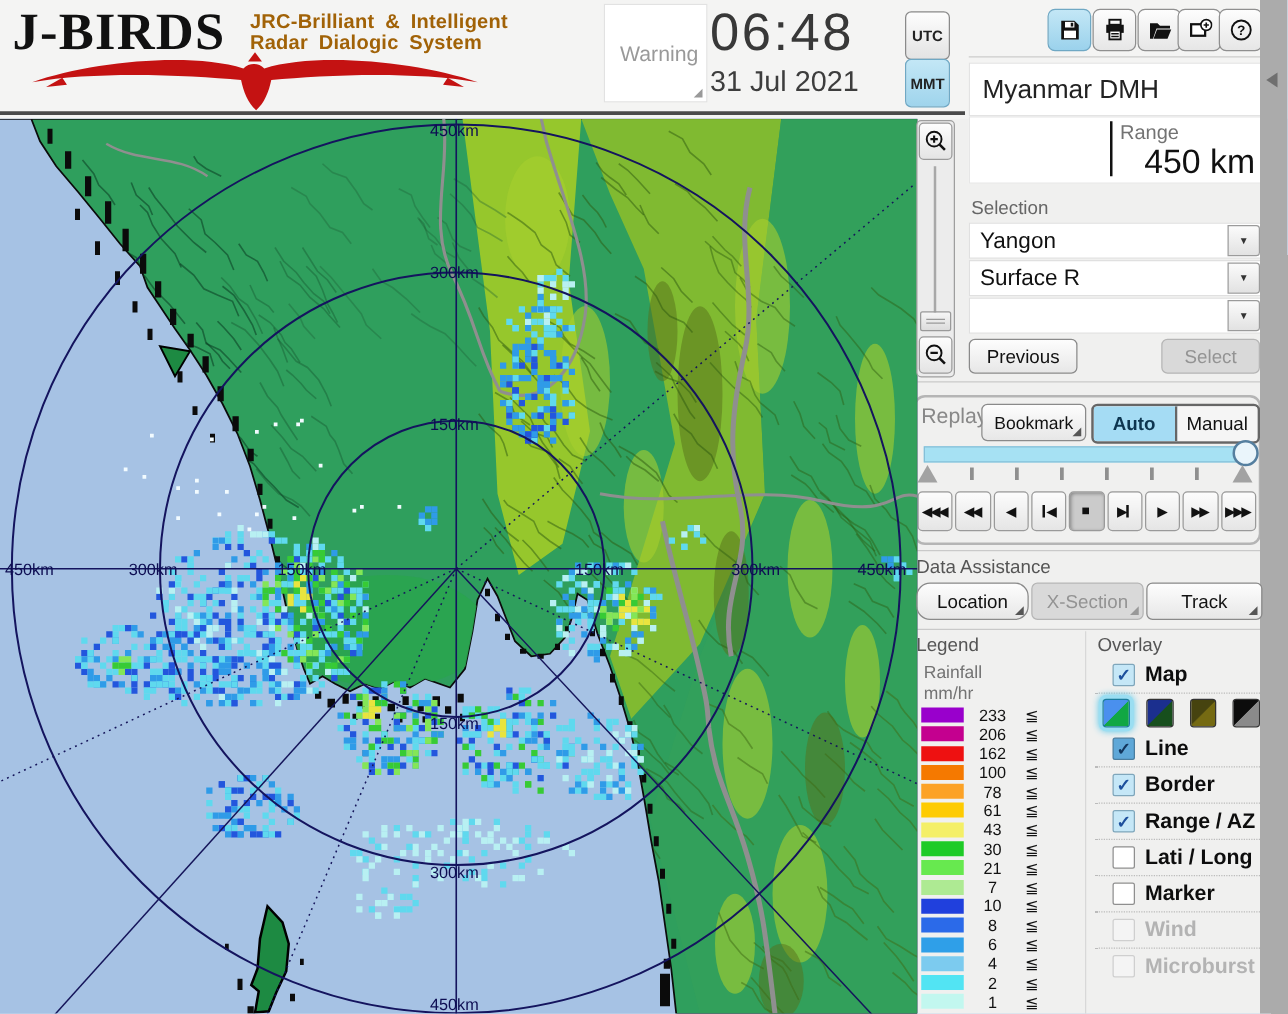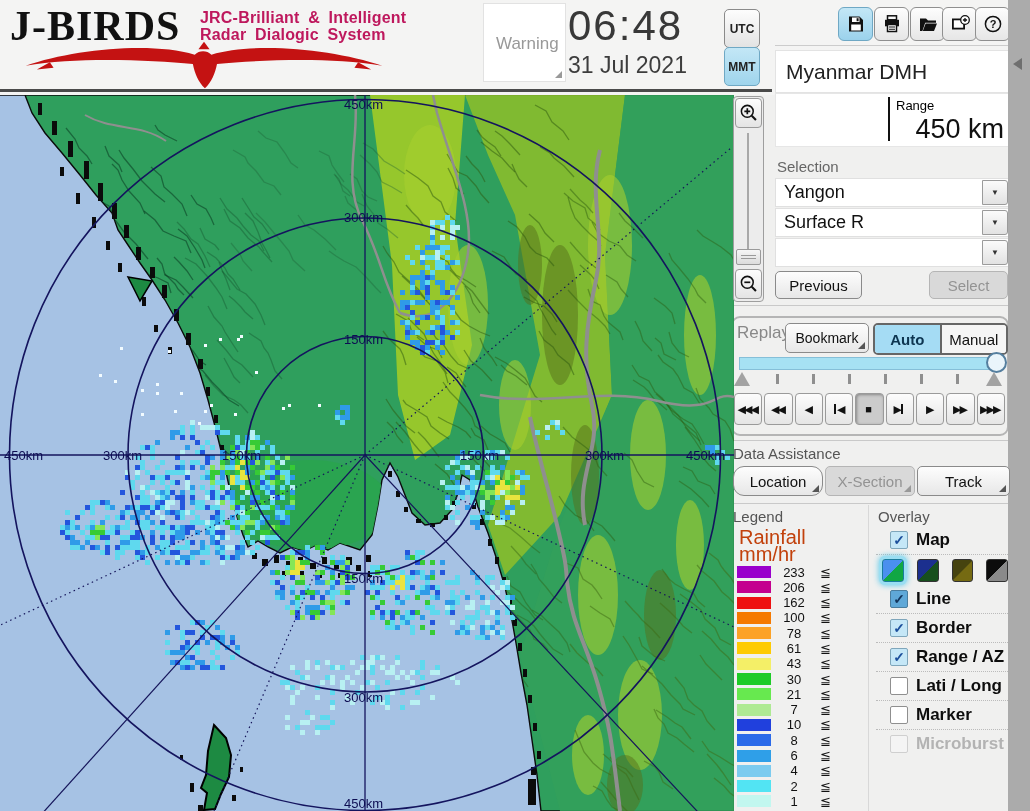--- a/index.html
+++ b/index.html
@@ -4,21 +4,21 @@
 <style>
   html,body{margin:0;padding:0}
   body{width:1030px;height:811px;position:relative;overflow:hidden;background:#f0f0ef;
        font-family:"Liberation Sans",sans-serif;-webkit-font-smoothing:antialiased}
   .abs{position:absolute}
   
   #header{left:0;top:0;width:1030px;height:95px;background:#f4f4f3}
   #header-line{left:0;top:89px;width:772px;height:3px;background:#4a4a4a}
   #logo-title{left:10px;top:2px;font-family:"Liberation Serif",serif;font-weight:bold;
               font-size:42px;color:#111;letter-spacing:1px}
-  #logo-sub{left:200px;top:9px;color:#be185d;font-weight:bold;font-size:16px;line-height:17px;
+  #logo-sub{left:200px;top:9px;color:#a16207;font-weight:bold;font-size:16px;line-height:17px;
             letter-spacing:.2px;word-spacing:4px}
   #eagle{left:8px;top:38px}
   #warning-btn{left:483px;top:3px;width:81px;height:77px;background:#fff;border:1px solid #e2e2e2;
                color:#999;font-size:17px}
   #warning-btn .lbl{position:absolute;left:12px;top:30px}
   .corner{position:absolute;right:3px;bottom:3px;width:0;height:0;
           border-left:7px solid transparent;border-bottom:7px solid #555}
   .corner.dim{border-bottom-color:#999}
   #clock-time{left:568px;top:2px;width:150px;font-size:42px;color:#383838;letter-spacing:2px}
   #clock-date{left:568px;top:52px;width:160px;font-size:23px;color:#3d3d3d}
@@ -29,21 +29,21 @@
   #mmt-btn{left:724px;top:47px;background:linear-gradient(#c3e7f6,#9fd4ec);border-color:#6fa8c4}
   .tb{width:33px;height:32px;top:7px;border:1px solid #8f8f8f;border-radius:6px;
       background:linear-gradient(#fdfdfd,#e6e6e6);display:flex;align-items:center;justify-content:center}
   .tb.active{background:linear-gradient(#c3e7f6,#9bd2ec);border-color:#6fa8c4}
   #toolbar-underline{left:775px;top:45px;width:233px;height:1px;background:#ccc}
   
   #site-box{left:775px;top:50px;width:233px;height:41px;background:#fff;border:1px solid #e3e3e3;
             display:flex;align-items:center;padding-left:10px;font-size:21px;color:#222}
   #range-box{left:775px;top:93px;width:233px;height:52px;background:#fff;border:1px solid #e6e6e6}
   #range-divider{left:888px;top:97px;width:2px;height:44px;background:#111}
-  #range-label{left:896px;top:98px;font-size:13px;color:#000000}
+  #range-label{left:896px;top:98px;font-size:16px;color:#737373}
   #range-value{left:888px;top:114px;width:116px;text-align:right;font-size:27px;color:#111}
   #selection-label{left:777px;top:158px;font-size:15px;color:#666}
   .dd-row{left:775px;width:233px;height:27px;background:#fff;border:1px solid #e0e0e0;display:flex}
   .dd-text{flex:1;font-size:18px;color:#111;padding:3px 0 0 8px;overflow:hidden;white-space:nowrap}
   .dd-btn{width:24px;border-left:1px solid #bbb;background:linear-gradient(#fbfbfb,#e2e2e2);
           display:flex;align-items:center;justify-content:center;font-size:8px;color:#333;
           border-radius:0 3px 3px 0;margin:1px;border:1px solid #9b9b9b}
   .btn{border:1px solid #8a8a8a;border-radius:5px;background:linear-gradient(#fdfdfd,#e7e7e7);
        font-size:15px;color:#111;display:flex;align-items:center;justify-content:center;position:absolute}
   .btn.disabled{background:#d9d9d9;color:#939393;border-color:#b5b5b5}
@@ -69,21 +69,21 @@
   .pb{flex:1;border:1px solid #9a9a9a;border-radius:4px;background:linear-gradient(#fcfcfc,#e5e5e5);
       display:flex;align-items:center;justify-content:center;color:#111;font-size:11px;
       letter-spacing:-2px;padding-right:2px;white-space:nowrap}
   .pb.pressed{background:#cbcbcb;box-shadow:inset 1px 1px 3px #00000055;letter-spacing:0}
   .pb .bar{display:inline-block;width:2px;height:10px;background:#111;margin:0 1px;letter-spacing:0}
   
   #da-label{left:733px;top:445px;font-size:15px;color:#555}
   #legend-label{left:733px;top:508px;font-size:15px;color:#555}
   #overlay-label{left:878px;top:508px;font-size:15px;color:#555}
   #col-divider{left:868px;top:505px;width:1px;height:306px;background:#d8d8d8}
-  #legend-title{left:739px;top:529px;font-size:20px;color:#c2410c;line-height:17px}
+  #legend-title{left:739px;top:529px;font-size:14px;color:#737373;line-height:17px}
   #legend-rows{left:737px;top:566px;width:125px}
   .legend-row{display:flex;align-items:center;height:12px;margin-bottom:3.3px}
   .legend-swatch{width:34px;height:12px}
   .legend-val{width:46px;text-align:center;font-size:13px;color:#111}
   .legend-leq{font-size:13px;color:#111;margin-left:3px}
   #overlay-list{left:876px;top:526px;width:132px}
   .ov-row{display:flex;align-items:center;height:28px}
   .ov-row + .ov-row{border-top:1px dotted #bbb}
   .cb{width:16px;height:16px;border:1px solid #8f8f8f;border-radius:2px;background:#fff;
       margin-left:14px;display:flex;align-items:center;justify-content:center;
@@ -357,20 +357,24 @@
       <span class="cb checked">✓</span>
       <span class="ov-lbl">Range / AZ</span>
     </div>
     <div class="ov-row">
       <span class="cb"></span>
       <span class="ov-lbl">Lati / Long</span>
     </div>
     <div class="ov-row">
       <span class="cb"></span>
       <span class="ov-lbl">Marker</span>
+    </div>
+    <div class="ov-row">
+      <span class="cb off-dis"></span>
+      <span class="ov-lbl dis">Wind</span>
     </div>
     <div class="ov-row">
       <span class="cb off-dis"></span>
       <span class="ov-lbl dis">Microburst</span>
     </div>
   </div>
 
 <div id="map-area" class="abs">
   <svg id="radar-svg" width="734" height="716" viewBox="0 0 734 716">
       <rect x="0" y="0" width="734" height="716" fill="#a6c2e4"></rect>

